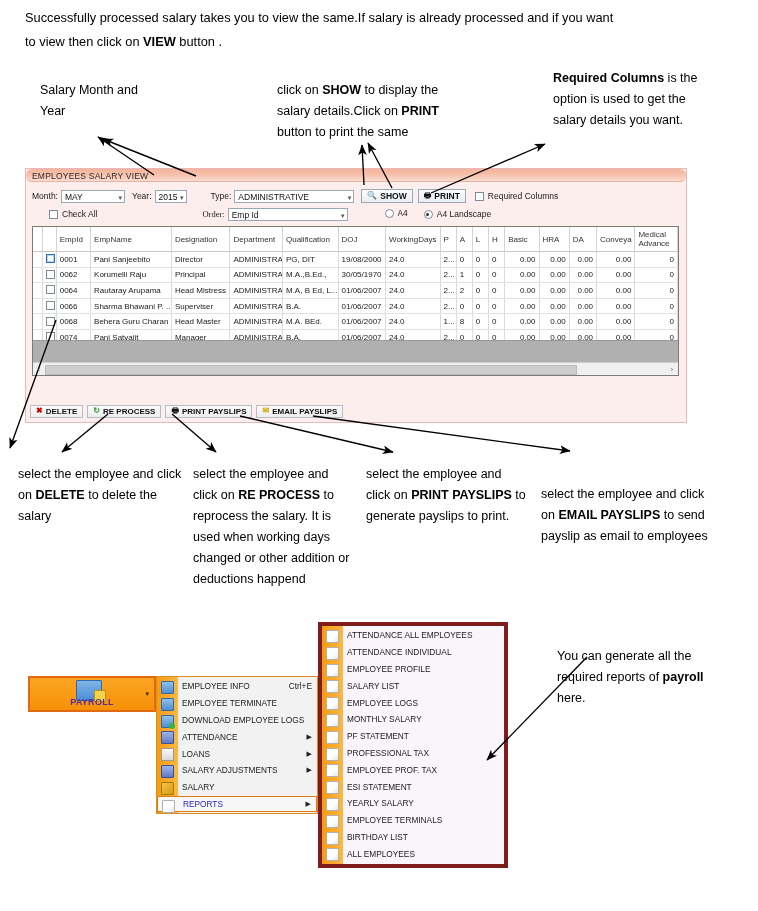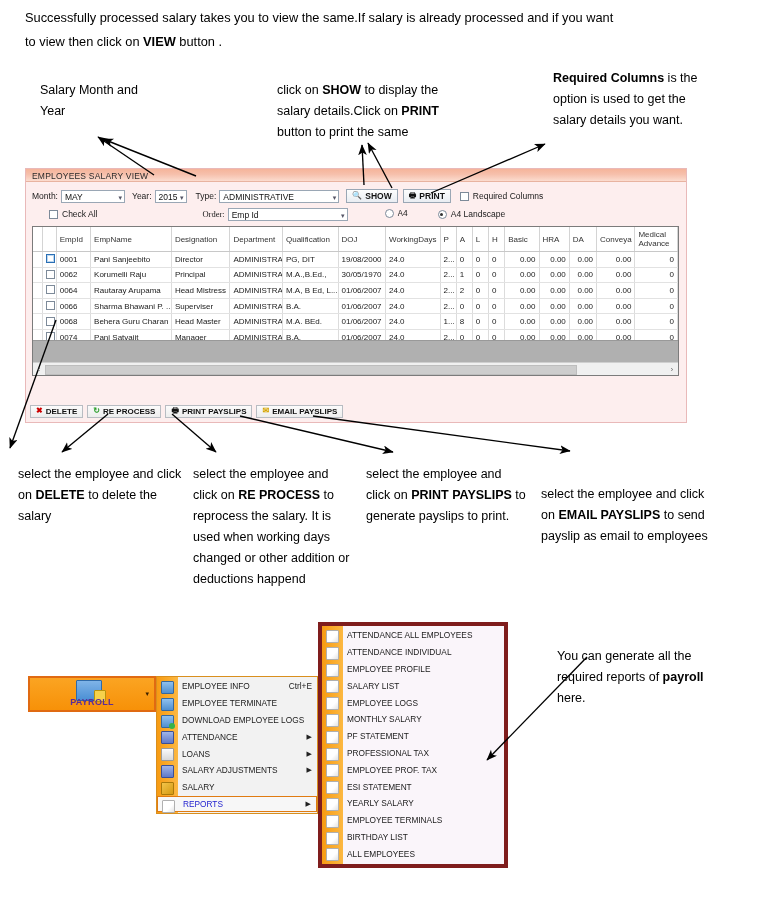--- a/index.html
+++ b/index.html
@@ -21,20 +21,21 @@
   #app-window{
     position:absolute;left:25px;top:168px;width:660px;height:253px;
     background:#fdeeee;border:1px solid #e9b9b9;
   }
   #app-titlebar{
     height:13px;
     background:linear-gradient(to bottom,#f5b49a 0%,#f6c0ac 45%,#fbdccf 100%);
     border-bottom:1px solid #e8b3a0;
     font-size:8.5px;color:#2b2b2b;padding:2px 0 0 6px;box-sizing:border-box;
     letter-spacing:.2px;
+    border-radius:6px;
   }
   #app-body{padding:5px 6px 0 6px;}
 
   .ctl-row{display:flex;align-items:center;height:18px;font-size:8.5px;color:#1a1a1a;}
   .ctl-row .lbl{margin-right:3px;}
   .combo{
     border:1px solid #9aa7b5;background:#fff;height:13px;box-sizing:border-box;
     font-size:8.5px;position:relative;padding:1px 14px 0 3px;color:#111;
     display:inline-block;line-height:11px;
   }
@@ -169,21 +170,21 @@
       <span class="lbl">Month:</span>
       <span class="combo" style="width:64px;">
         <span>MAY</span>
         <span class="arw">▾</span>
       </span>
       <span class="lbl" style="margin-left:7px;">Year:</span>
       <span class="combo" style="width:32px;">
         <span>2015</span>
         <span class="arw">▾</span>
       </span>
-      <span class="lbl" style="margin-left:9px;">Type:</span>
+      <span class="lbl" style="margin-left:24px;">Type:</span>
       <span class="combo" style="width:120px;">
         <span>ADMINISTRATIVE</span>
         <span class="arw">▾</span>
       </span>
 
       <span class="btn3d" style="margin-left:7px;">
         <span class="gl">🔍</span>
         <span>SHOW</span>
       </span>
       <span class="btn3d" style="margin-left:5px;">
@@ -206,21 +207,21 @@
       <span class="lbl" style="margin-left:105px;font-family:Liberation Serif, serif;">Order:</span>
       <span class="combo" style="width:120px;">
         <span>Emp Id</span>
         <span class="arw">▾</span>
       </span>
 
       <span style="margin-left:37px;display:inline-flex;align-items:flex-start;font-family:Liberation Mono, monospace;">
         <span class="radio"></span>
         <span>A4</span>
       </span>
-      <span style="margin-left:30px;display:inline-flex;align-items:flex-end;">
+      <span style="margin-left:16px;display:inline-flex;align-items:flex-end;">
         <span class="radio on"></span>
         <span>A4 Landscape</span>
       </span>
     </div>
 
     <div id="grid-wrap">
       <table class="grid">
         <colgroup>
           <col style="width:9px">
             <col style="width:14px">

